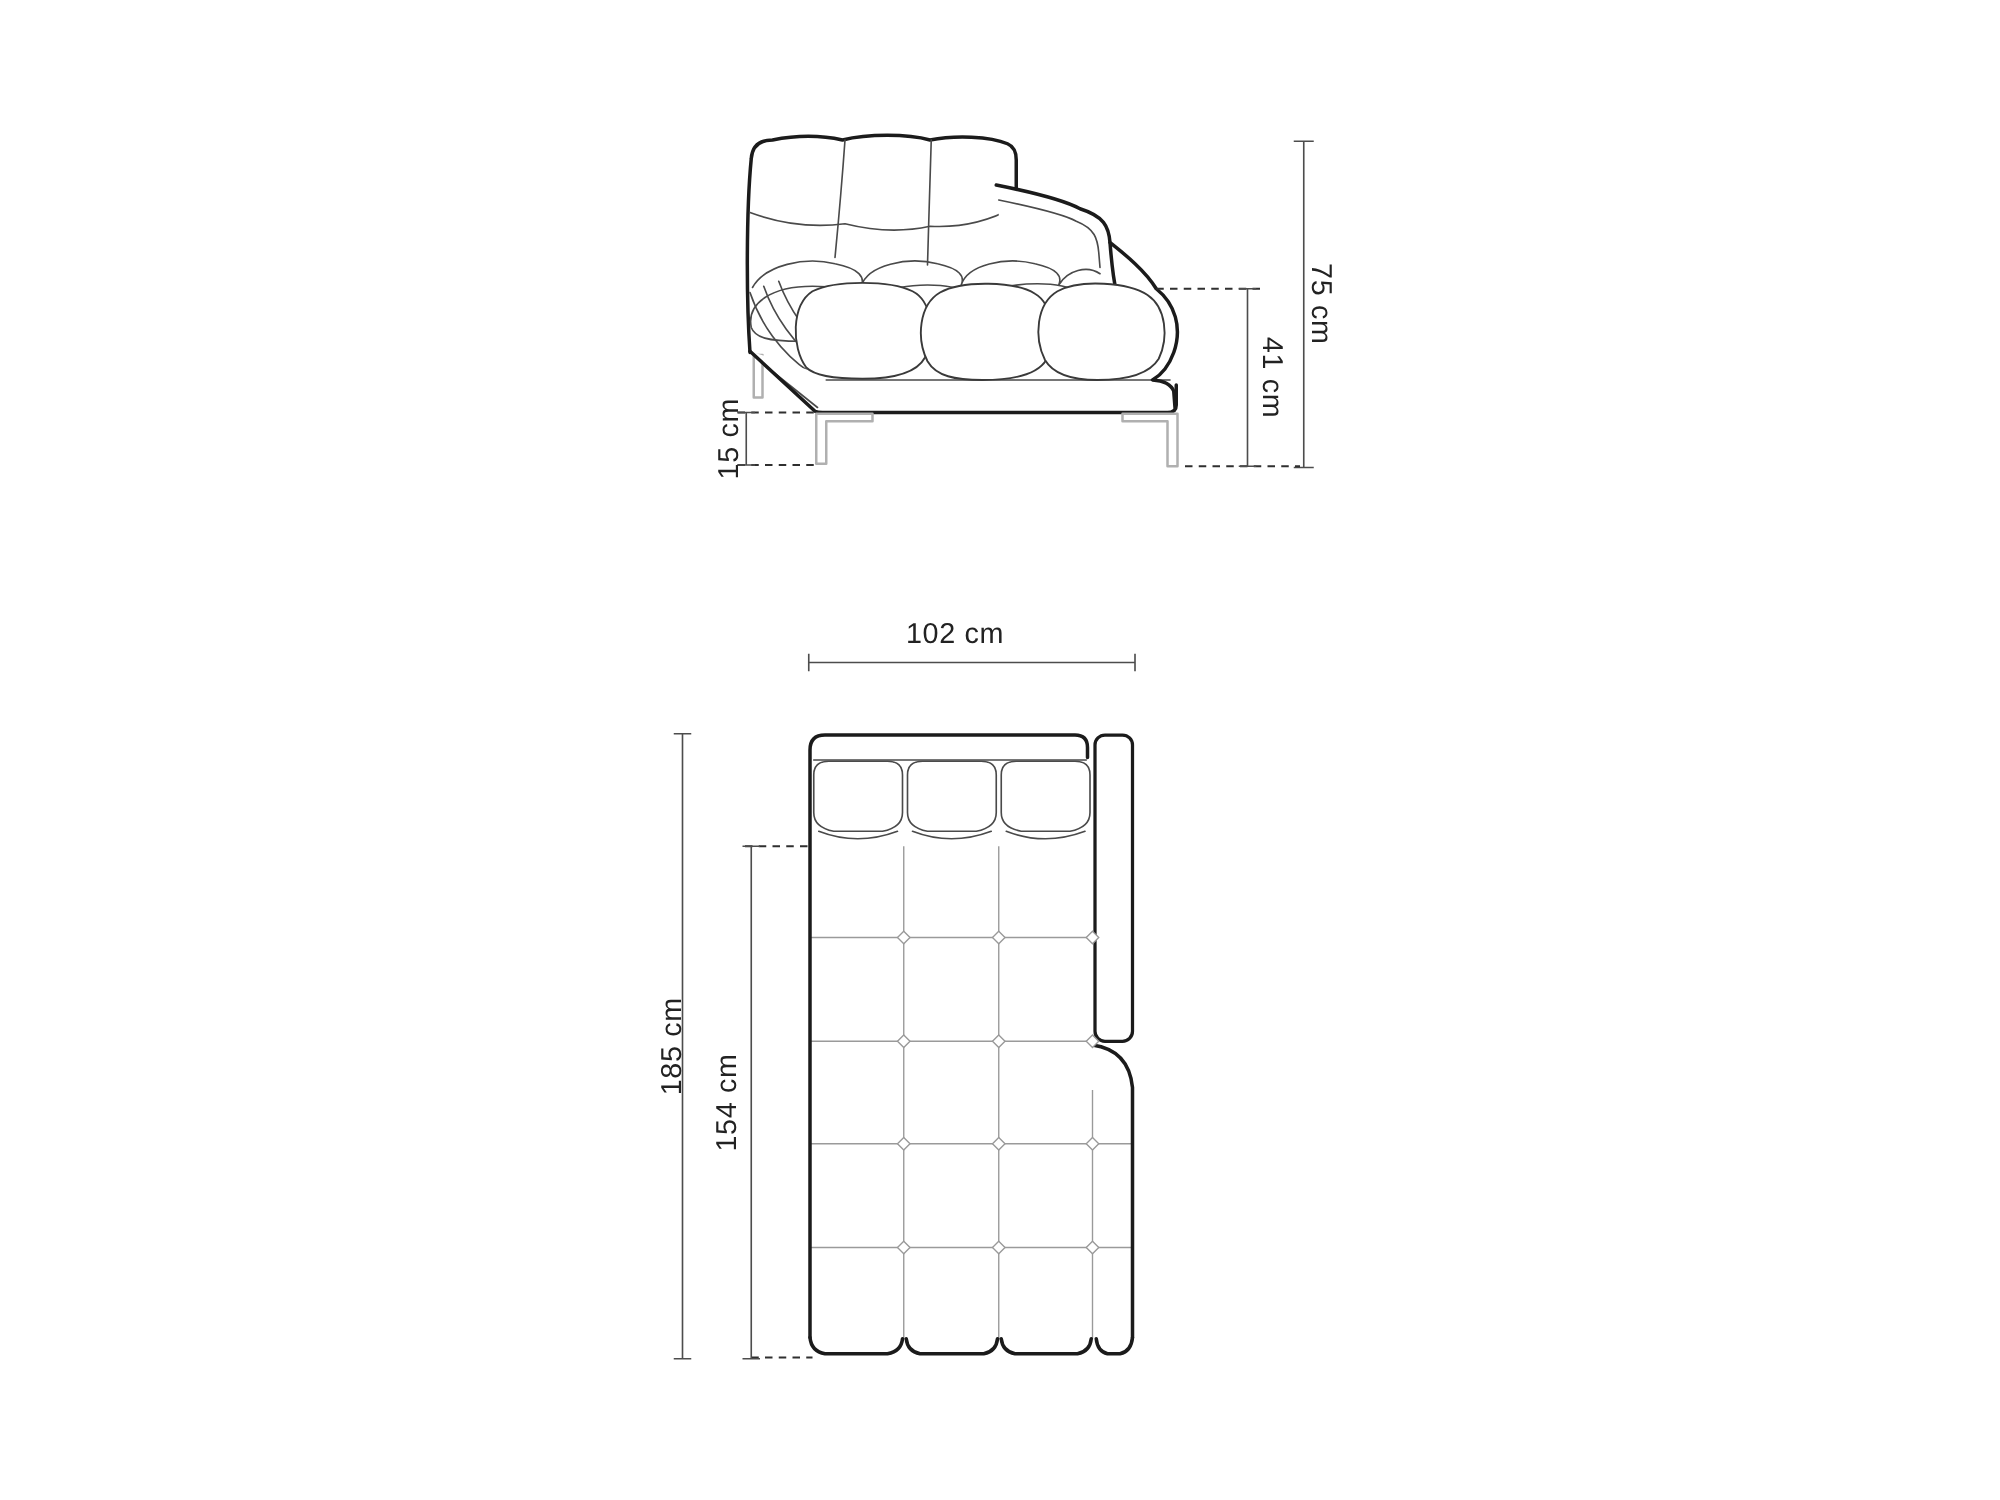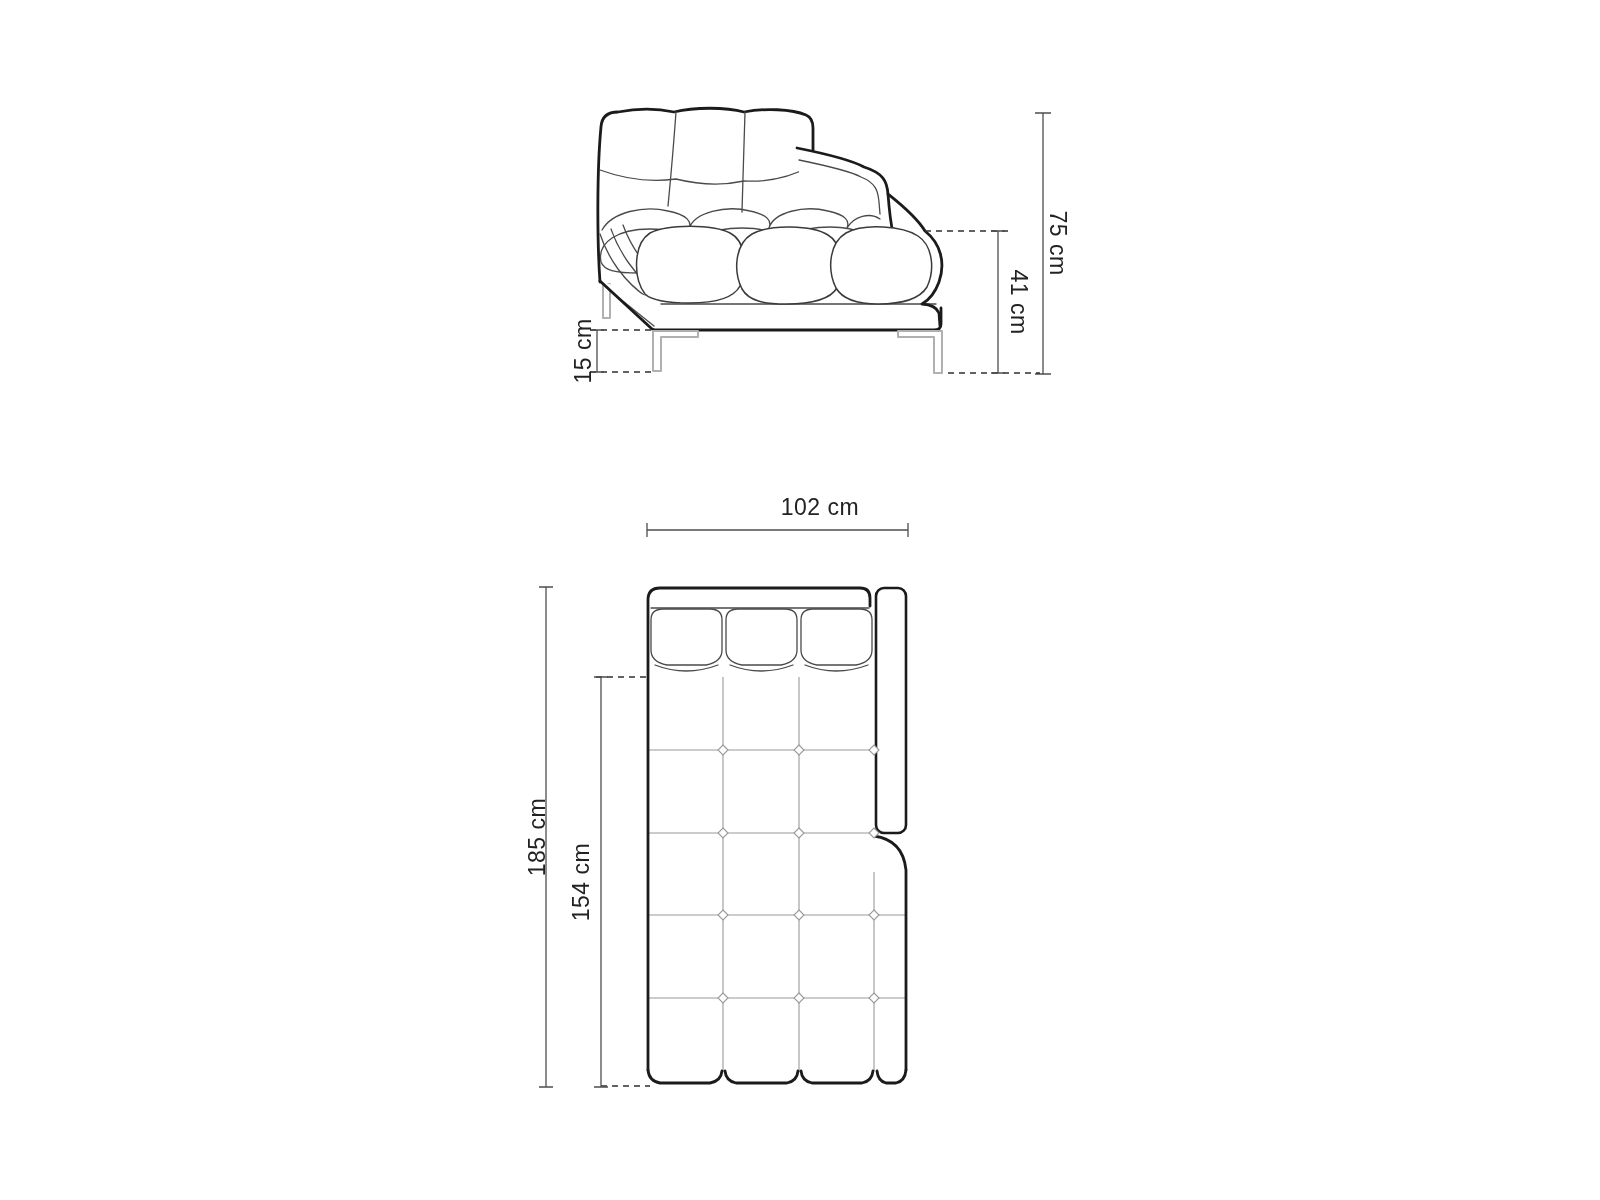--- a/index.html
+++ b/index.html
@@ -183,19 +183,19 @@
       </g>
     </g>
   </svg>
 
   <div class="dim-label rot-cw" style="left:1057px;top:243px;">75 cm</div>
 
   <div class="dim-label rot-cw" style="left:1018px;top:302px;">41 cm</div>
 
   <div class="dim-label rot-ccw" style="left:583px;top:351px;">15 cm</div>
 
-  <div class="dim-label" style="left:820px;top:507px;">102 cm</div>
+  <div class="dim-label" style="left:764px;top:507px;">102 cm</div>
 
   <div class="dim-label rot-ccw" style="left:537px;top:837px;">185 cm</div>
 
   <div class="dim-label rot-ccw" style="left:581px;top:882px;">154 cm</div>
 
 </div>
 
 </body></html>

